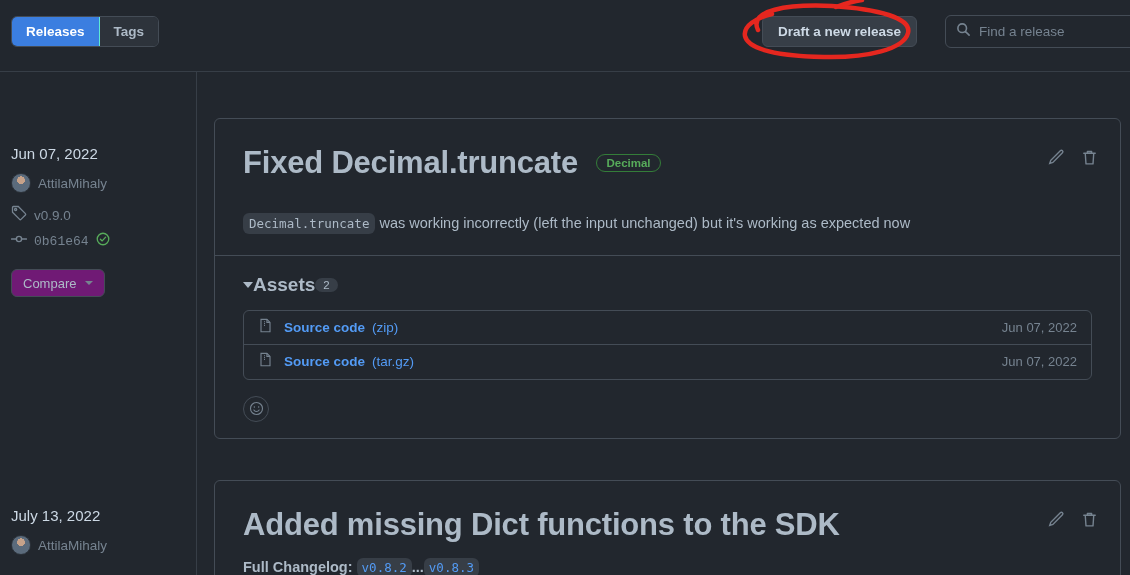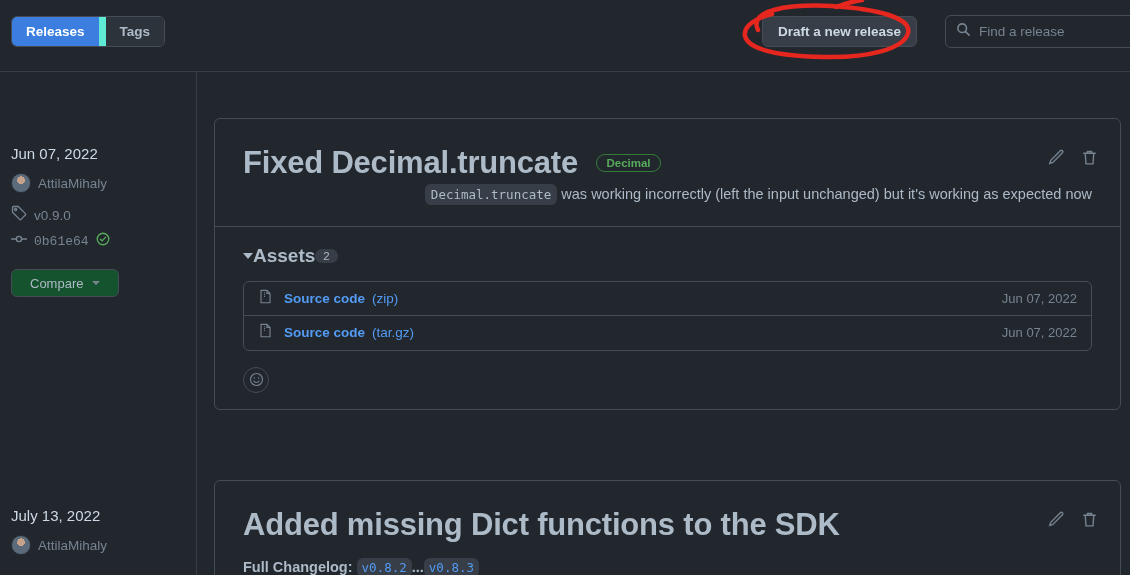--- a/index.html
+++ b/index.html
@@ -19,21 +19,21 @@
   }
   .seg {
     position: absolute; left: 11px; top: 16px;
     display: flex; height: 31px;
     border: 1px solid #444c56; border-radius: 6px; overflow: hidden;
   }
   .seg-btn {
     display: flex; align-items: center; justify-content: center;
     padding: 0 14px; font-size: 13.5px; font-weight: bold;
     color: #adbac7; background: #2d333b; cursor: pointer;
-    border-right: 7px solid #5eead4;
+    border-right: 1px solid #5eead4;
   }
   .seg-btn:last-child { border-right: none; }
   .seg-btn.active { background: #3b7ee0; color: #ffffff; }
 
   .draft-btn {
     position: absolute; left: 762px; top: 16px;
     height: 31px; padding: 0 15px;
     display: flex; align-items: center;
     background: #373e47; border: 1px solid #444c56; border-radius: 6px;
     color: #cdd9e5; font-size: 13.5px; font-weight: bold; cursor: pointer;
@@ -65,43 +65,43 @@
     width: 20px; height: 20px; border-radius: 50%;
     background: radial-gradient(circle at 50% 35%, #c6a28a 0 26%, #5b6b7c 27% 100%);
     border: 1px solid #2d333b; flex: none;
   }
   .meta .author-name { font-size: 13.5px; color: #768390; }
   .meta .row { display: flex; align-items: center; gap: 7px; margin-bottom: 6px; }
   .meta .tagname { font-size: 13.5px; color: #768390; }
   .meta .sha { font-size: 13px; color: #768390; font-family: Liberation Mono, monospace; }
   .compare-btn {
     margin-top: 12px; display: inline-flex; align-items: center; gap: 9px;
-    height: 28px; padding: 0 18px;
-    background: #14532d; border: 1px solid #444c56; border-radius: 6px;
+    height: 28px; padding: 0 11px;
+    background: #701a75; border: 1px solid #444c56; border-radius: 6px;
     color: #adbac7; font-size: 13px; cursor: pointer;
   }
   .caret { width: 0; height: 0; border-left: 4px solid transparent;
            border-right: 4px solid transparent; border-top: 4px solid #768390; }
 
   
   .card {
     position: absolute; left: 214px; width: 907px;
     border: 1px solid #444c56; border-radius: 6px; background: #22272e;
   }
   .card-head { padding: 26px 28px 20px 28px; position: relative; }
   .card-title {
     font-size: 31px; font-weight: bold; color: #adbac7;
     display: inline-block; vertical-align: middle; letter-spacing: -0.2px;
   }
   .latest-badge {
     display: inline-block; vertical-align: middle; margin-left: 14px;
     padding: 2px 9px; font-size: 11.5px; font-weight: bold;
     color: #57ab5a; border: 1px solid #347d39; border-radius: 20px;
   }
-  .card-body { margin-top: 3px; font-size: 14.5px; color: #adbac7; line-height: 1.5; text-align: right; }
+  .card-body { margin-top: 32px; font-size: 14.5px; color: #adbac7; line-height: 1.5; }
   code.inline {
     background: #373e47; border-radius: 6px; padding: 3px 6px;
     font-family: "DejaVu Sans Mono", monospace; font-size: 12.5px; color: #adbac7;
   }
   .card-actions { position: absolute; right: 22px; top: 30px; display: flex; gap: 16px; }
   .icon-btn { cursor: pointer; line-height: 0; }
 
   .card-assets { border-top: 1px solid #444c56; padding: 18px 28px 16px 28px; }
   .assets-head { display: flex; align-items: center; cursor: pointer; }
   .assets-arrow { width: 0; height: 0; border-left: 5px solid transparent;

